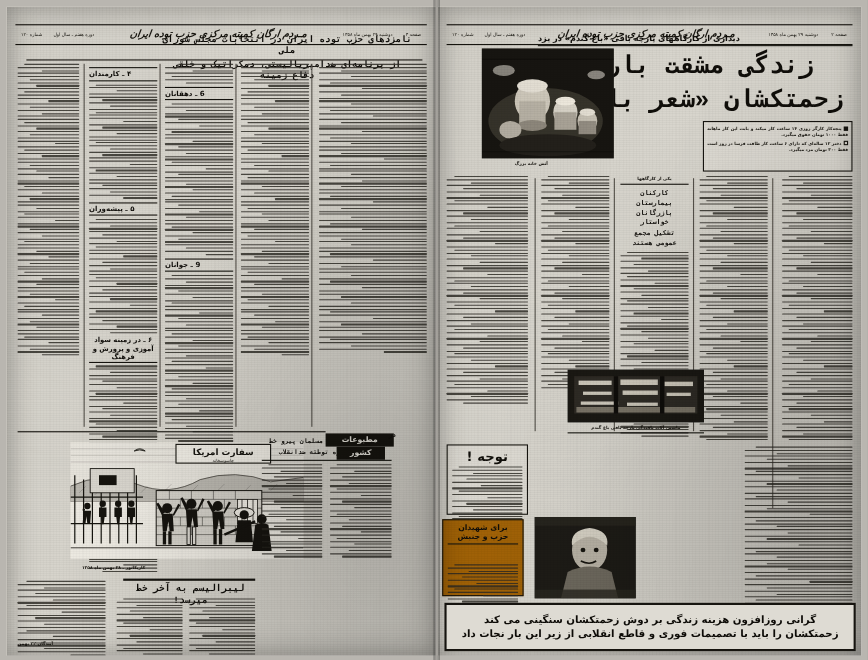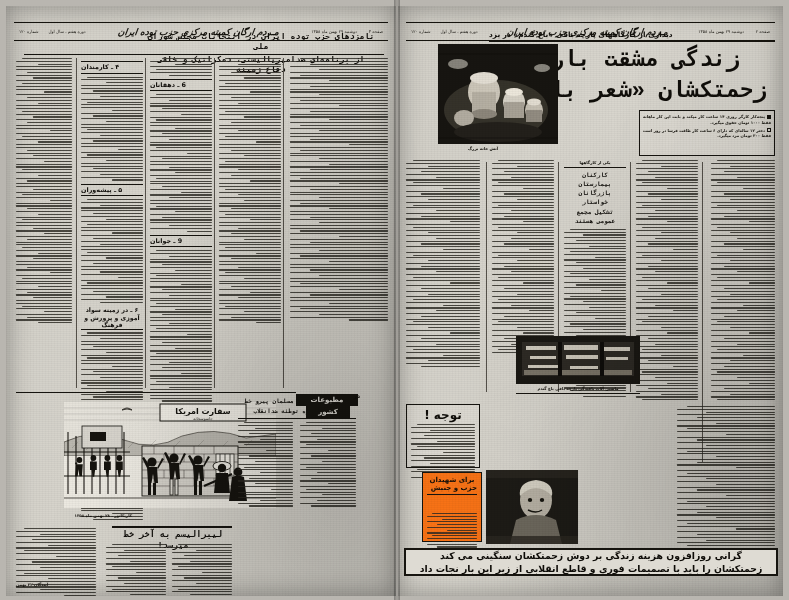--- a/index.html
+++ b/index.html
@@ -87,21 +87,21 @@
   
   .box{ position:absolute; border:1.4px solid #16140f; }
   .box-hd{ font-size:6px; font-weight:700; text-align:center; color:#100e0a; }
   .blackbox{
     position:absolute; background:#16140f; color:#ece9e1;
     display:flex; align-items:center; justify-content:center;
     font-weight:700; text-align:center; line-height:1.15;
   }
   
   #bottom-banner{
-    position:absolute; left:404px; top:548px; width:374px; height:28px;
+    position:absolute; left:404px; top:548px; width:374px; height:44px;
     border:2.2px solid #16140f; background:#dedbd3;
     display:flex; flex-direction:column; align-items:center; justify-content:center;
     gap:2px; padding:2px 4px;
   }
   #bottom-banner div{
     font-size:9.3px; font-weight:700; color:#0d0b07; white-space:nowrap;
     letter-spacing:-.4px;
   }
   
   #main-headline{ position:absolute; right:8px; top:40px; width:260px; }
@@ -1540,23 +1540,23 @@
           <i class="s70"></i>
           <i></i>
         <i class="s90"></i>
           <i></i>
           <i class="s60"></i>
           <i></i>
           <i class="s40"></i>
       </div>
     </div>
 
-    <div class="box" style="left:24px; top:466px; width:60px; height:70px; background:#f97316; border-width:1.2px;">
+    <div class="box" style="left:4px; top:466px; width:74px; height:70px; background:#a16207; border-width:1.2px;">
       <div class="box-hd" style="font-size:7px; padding:3px 0 0;">برای شهیدان</div>
-      <div class="box-hd" style="font-size:7px; padding:0 0 2px; border-bottom:1.1px solid #16140f; margin:0 4px 18px;text-align:right;">حزب و جنبش</div>
+      <div class="box-hd" style="font-size:7px; padding:0 0 2px; border-bottom:1.1px solid #16140f; margin:0 4px 18px;">حزب و جنبش</div>
       <div class="body" style="padding:0 4px;">
         <i class="s90"></i>
           <i></i>
           <i class="s70"></i>
           <i></i>
           <i class="s80"></i>
           <i></i>
           <i class="s60"></i>
           <i></i>
         <i class="s90"></i>

